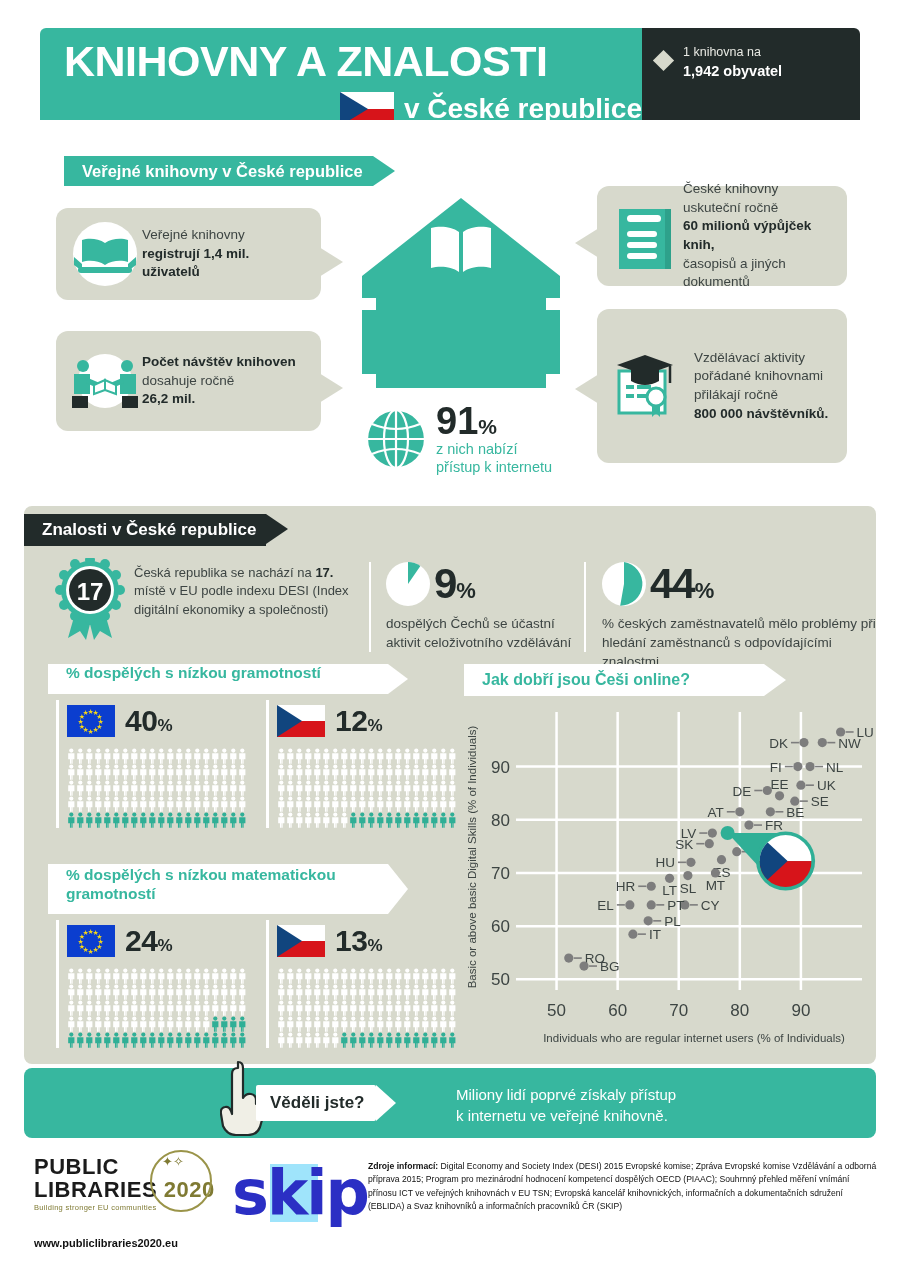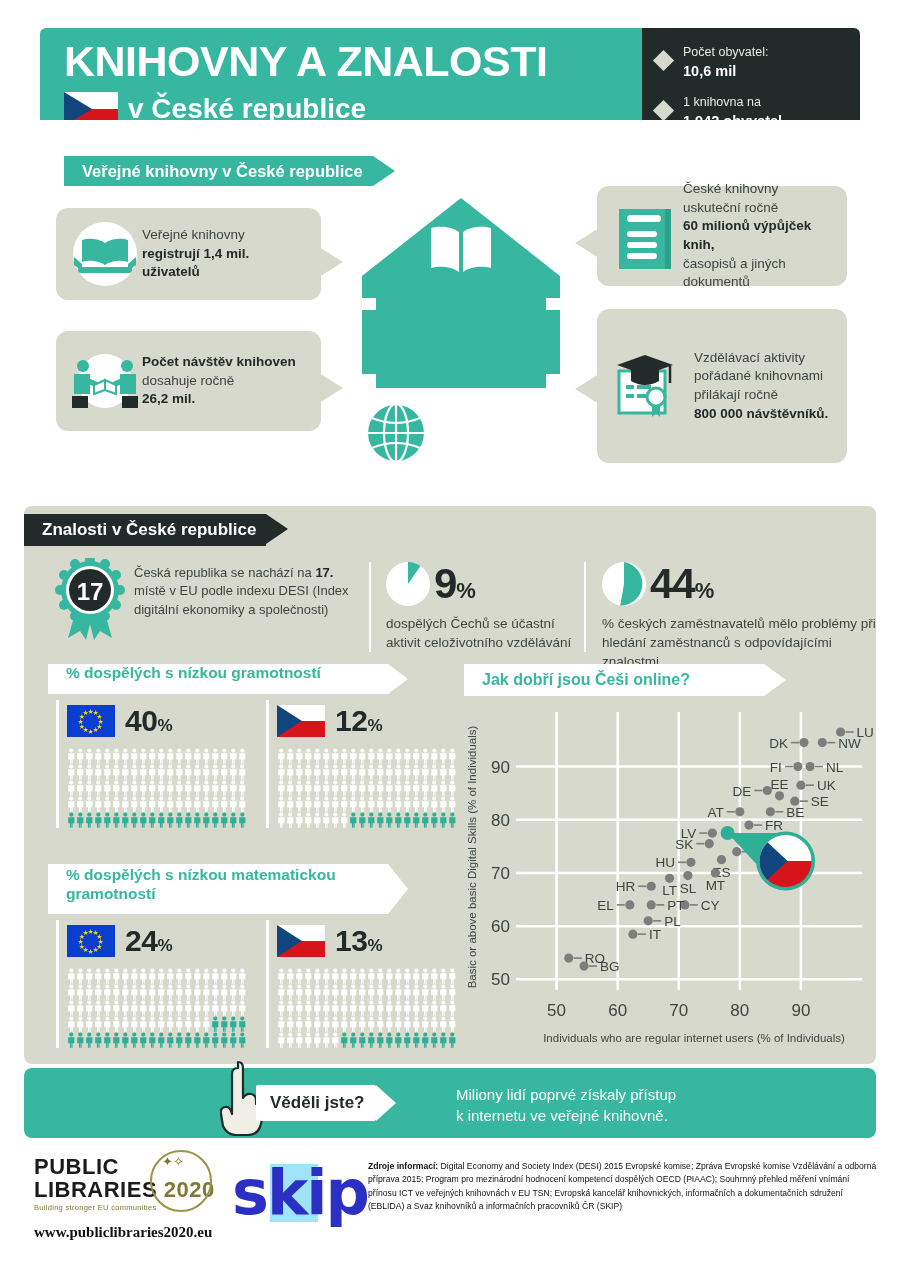--- a/index.html
+++ b/index.html
@@ -17,21 +17,21 @@
     position: absolute; left: 40px; top: 28px; width: 820px; height: 92px;
     border-radius: 6px 6px 0 0; overflow: hidden; display: flex;
   }
   .header-left {
     background: #37b79f; flex: 1; position: relative; padding: 12px 0 0 24px;
   }
   .header-title {
     color: #ffffff; font-size: 43px; font-weight: bold; letter-spacing: -0.5px;
     line-height: 1.0; font-family: "Liberation Sans", sans-serif;
   }
-  .header-sub-row { display: flex; align-items: center; margin-top: 9px; }
+  .header-sub-row { display: flex; align-items: center; margin-top: 9px; justify-content: flex-end; }
   .cz-flag {
     width: 54px; height: 34px; margin-right: 10px; position: relative;
     overflow: hidden; flex-shrink: 0;
   }
   .cz-flag .wtop { position: absolute; left: 0; top: 0; width: 100%; height: 50%; background: #ffffff; }
   .cz-flag .rbot { position: absolute; left: 0; bottom: 0; width: 100%; height: 50%; background: #d7141a; }
   .cz-flag .btri {
     position: absolute; left: 0; top: 0; width: 0; height: 0;
     border-top: 17px solid transparent; border-bottom: 17px solid transparent;
     border-left: 28px solid #11457e;
@@ -210,21 +210,21 @@
     font-size: 15px; line-height: 1.4;
   }
 
   
   .footer { position: absolute; left: 0; top: 1148px; width: 898px; height: 116px; }
   .pl-logo { position: absolute; left: 34px; top: 8px; width: 205px; }
   .pl-l1 { font-size: 22px; font-weight: bold; color: #1b1b1b; letter-spacing: 0.5px; line-height: 1.0; }
   .pl-l2 { font-size: 22px; font-weight: bold; color: #1b1b1b; letter-spacing: 0.5px; line-height: 1.05; }
   .pl-l2 b { color: #7f7a33; font-weight: bold; }
   .pl-tag { font-size: 7.5px; color: #7f7a33; letter-spacing: 0.3px; margin-top: 2px; }
-  .pl-url { font-size: 15px; font-weight: bold; color: #111; margin-top: 12px; font-family: Liberation Serif, serif; }
+  .pl-url { font-size: 11px; font-weight: bold; color: #111; margin-top: 25px; }
   .pl-ring {
     position: absolute; left: 150px; top: 2px; width: 62px; height: 62px;
     border: 2px solid #9a9449; border-radius: 50%;
   }
   .pl-stars { position: absolute; left: 162px; top: 6px; color: #7f7a33; font-size: 13px; }
   .skip-logo { position: absolute; left: 232px; top: 14px; width: 130px; height: 62px; }
   .skip-box { position: absolute; left: 38px; top: 2px; width: 48px; height: 58px; background: #9fe4fb; }
   .skip-txt {
     position: absolute; left: 0; top: -6px; font-size: 62px; font-weight: bold;
     color: #2b2fc4; font-family: "DejaVu Sans", sans-serif; letter-spacing: -2px;
@@ -243,27 +243,20 @@
       <div class="header-sub-row">
         <div class="cz-flag">
           <div class="wtop"></div>
             <div class="rbot"></div>
             <div class="btri"></div>
         </div>
         <div class="header-sub">v České republice</div>
       </div>
     </div>
     <div class="header-right">
-      <div class="hr-item">
-        <div class="diamond"></div>
-        <div class="hr-text">
-          <span>Počet obyvatel:</span>
-          <b>10,6 mil</b>
-        </div>
-      </div>
       <div class="hr-item">
         <div class="diamond"></div>
         <div class="hr-text">
           <span>1 knihovna na</span>
           <b>1,942 obyvatel</b>
         </div>
       </div>
     </div>
   </div>
 
@@ -371,20 +364,25 @@
           <circle cx="31" cy="31" r="29" fill="#37b79f"></circle>
           <g stroke="#ffffff" stroke-width="2.2" fill="none">
             <circle cx="31" cy="31" r="29"></circle>
             <ellipse cx="31" cy="31" rx="12" ry="29"></ellipse>
             <line x1="2" y1="31" x2="60" y2="31"></line>
             <line x1="31" y1="2" x2="31" y2="60"></line>
             <path d="M7 16 q24 10 48 0"></path>
             <path d="M7 46 q24 -10 48 0"></path>
           </g>
         </svg>
+      </div>
+      <div class="globe-txt">
+        <div class="globe-num"><span style="font-size:38px">91</span><span>%</span></div>
+        <div class="globe-sub">z nich nabízí</div>
+        <div class="globe-sub">přístup k internetu</div>
       </div>
     </div>
   </div>
 
   <div class="sec2">
     <div class="ribbon dark" id="ribbon2">
       <span>Znalosti v České republice</span>
       <span class="tip"></span>
     </div>
 

